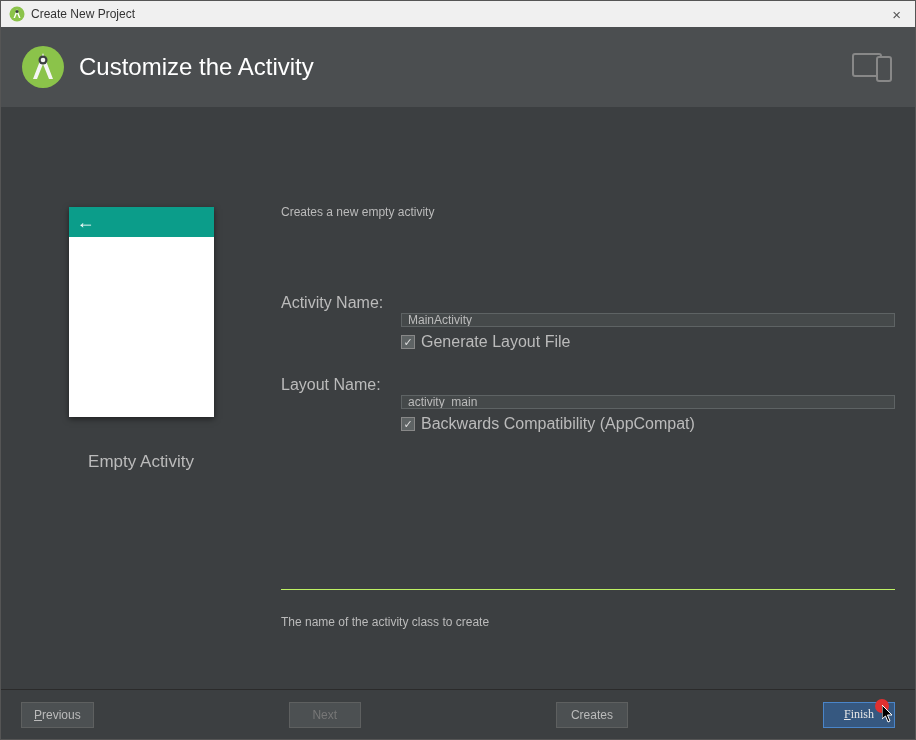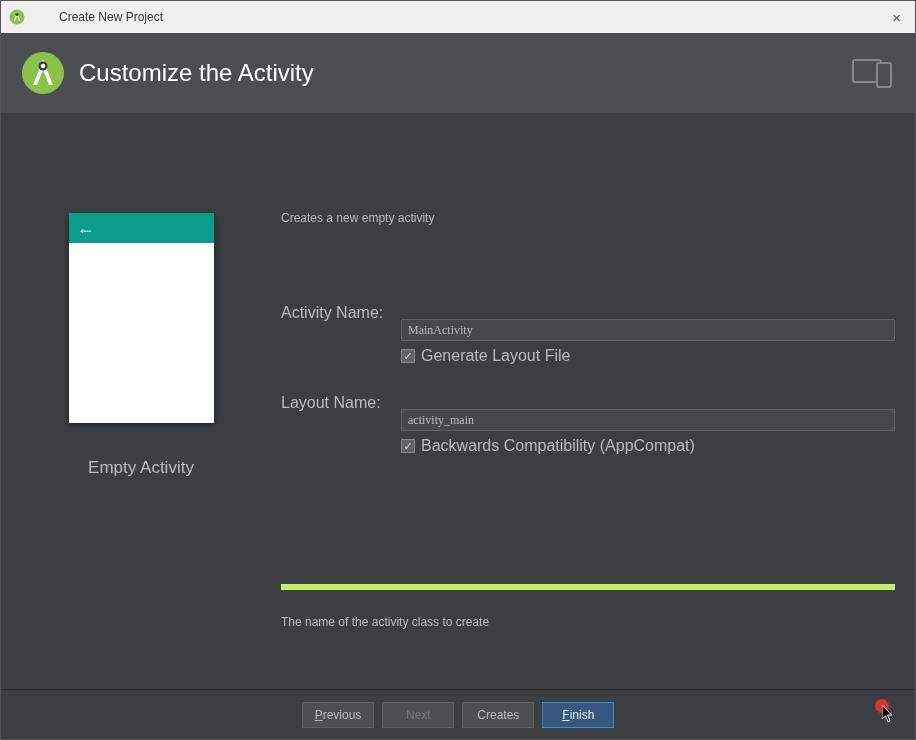--- a/index.html
+++ b/index.html
@@ -17,29 +17,28 @@
   width: 916px;
   height: 740px;
   border: 1px solid #555;
   background: #3c3f41;
   display: flex;
   flex-direction: column;
   position: relative;
 }
 
 .titlebar {
-  height: 32px;
+  height: 26px;
   background: #f0f0f0;
   display: flex;
   align-items: center;
   padding: 0 8px;
   color: #333;
   font-size: 12px;
   position: relative;
-  gap: 28px;
 }
 
 .titlebar .app-icon {
   width: 16px;
   height: 16px;
   margin-right: 6px;
 }
 
 .titlebar .close-x {
   position: absolute;
@@ -143,22 +142,22 @@
   color: #bbbbbb;
 }
 
 .form-input {
   flex: 1;
   background: #45494a;
   border: 1px solid #5e6364;
   color: #bbbbbb;
   padding: 3px 6px;
   font-size: 12px;
-  font-family: Liberation Serif, serif;
-  height: 22px;
+  font-family: Liberation Sans, sans-serif;
+  height: 14px;
   margin-top: 34px;
 }
 
 .form-checkbox-row {
   display: flex;
   align-items: center;
   margin-bottom: 10px;
   padding-left: 120px;
 }
 
@@ -180,56 +179,57 @@
   line-height: 1;
 }
 
 .checkbox-label {
   font-size: 16px;
   color: #bbbbbb;
 }
 
 .helper-section {
   margin-top: auto;
-  border-top: 6px solid #bef264;
+  border-top: 1px solid #bef264;
   padding-top: 25px;
   padding-bottom: 60px;
 }
 
 .helper-text {
   font-size: 12px;
   color: #bbbbbb;
 }
 
 .footer {
   height: 50px;
   border-top: 1px solid #2b2b2b;
   display: flex;
   align-items: center;
-  justify-content: center;
+  justify-content: space-between;
   padding: 0 20px;
   gap: 8px;
   background: #3c3f41;
 }
 
 .btn {
   min-width: 72px;
   height: 26px;
   background: #4c5052;
   border: 1px solid #5e6060;
   color: #bbbbbb;
   font-size: 12px;
   cursor: pointer;
   padding: 0 12px;
 }
 
 .btn.primary {
   background: #365880;
   border: 1px solid #4a85c9;
   color: #e6e6e6;
+  font-family: Liberation Serif, serif;
 }
 
 .btn.disabled {
   color: #777;
   cursor: default;
 }
 
 .btn .mnemonic {
   text-decoration: underline;
 }

